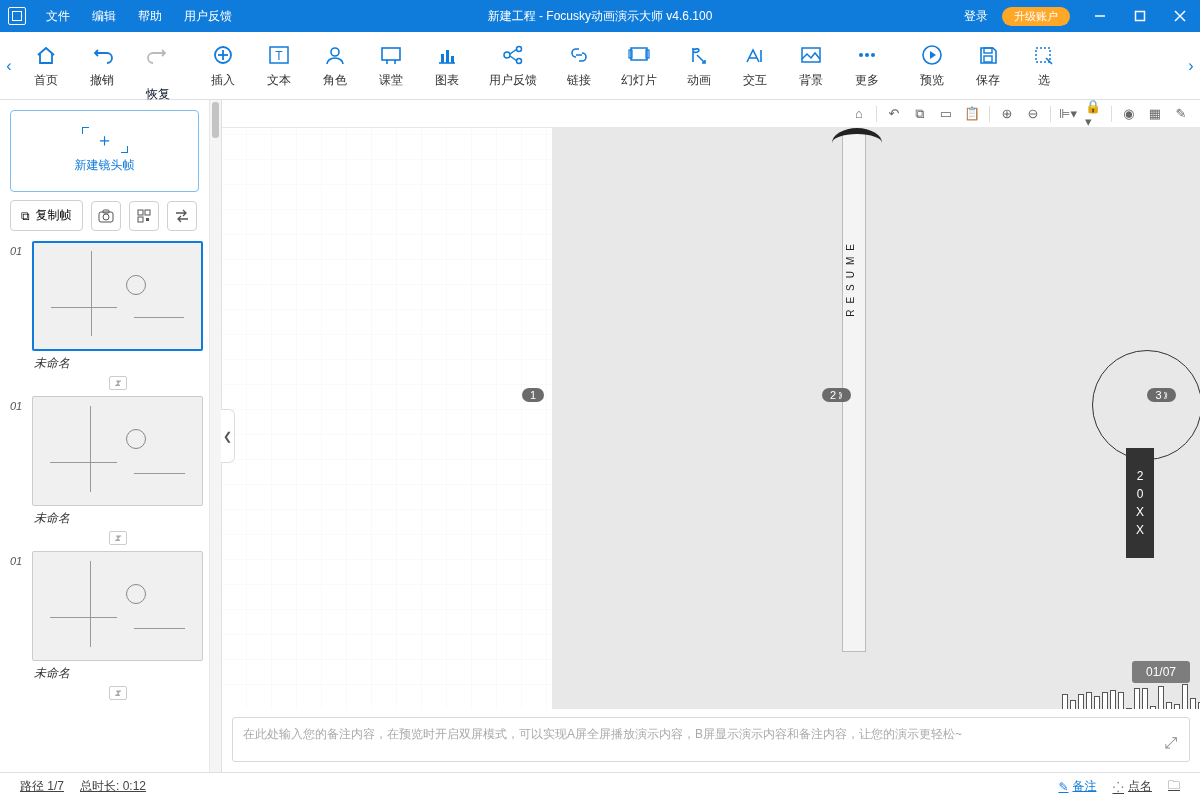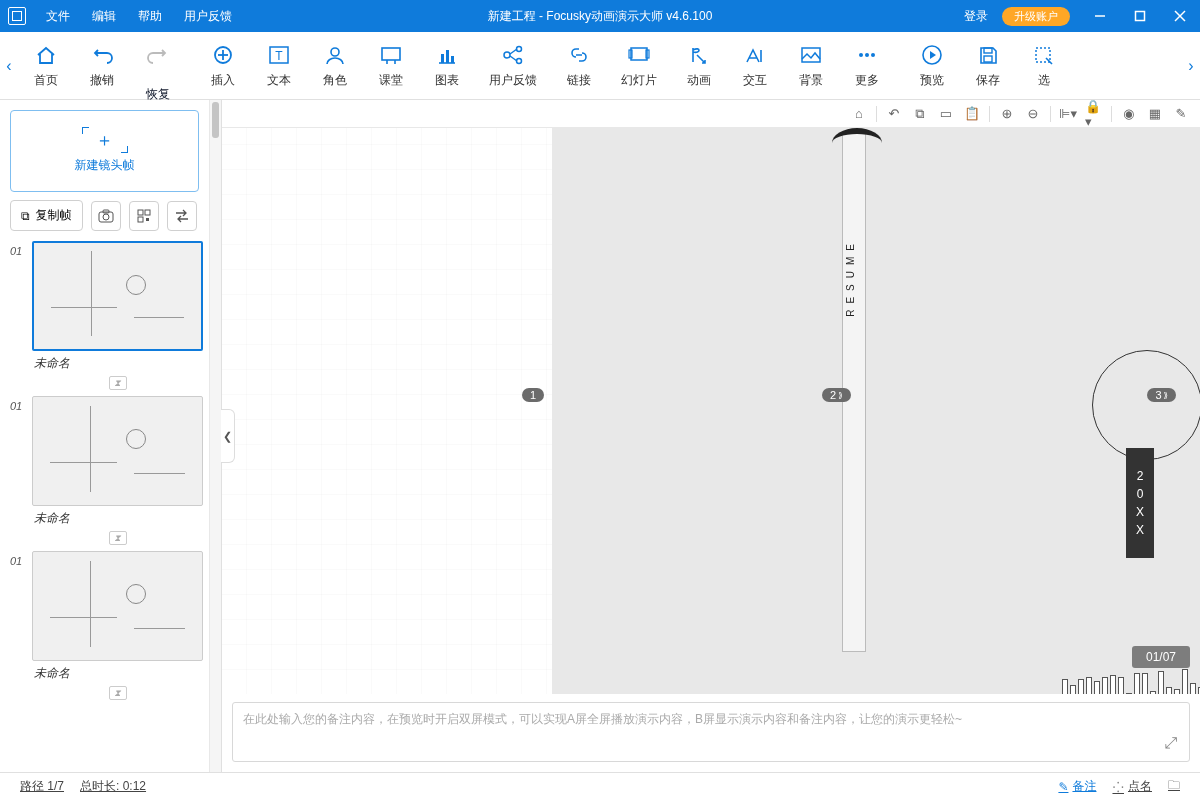--- a/index.html
+++ b/index.html
@@ -75,21 +75,21 @@
 .art-vert-bar { position: absolute; left: 290px; top: 14px; width: 24px; height: 520px; background: #f4f4f4; border: 1px solid #bbb; }
 .art-resume { position: absolute; left: 293px; top: 120px; font-size: 10px; letter-spacing: 6px; color: #222; writing-mode: vertical-rl; transform: rotate(180deg); }
 .art-cap { position: absolute; left: 280px; top: 10px; width: 50px; height: 30px; border-top: 6px solid #222; border-radius: 50% 50% 0 0; }
 .art-circle { position: absolute; left: 540px; top: 232px; width: 110px; height: 110px; border: 1.5px solid #333; border-radius: 50%; }
 .art-box { position: absolute; left: 574px; top: 330px; width: 28px; height: 110px; background: #333; color: #fff; font-size: 12px; display: flex; flex-direction: column; align-items: center; justify-content: center; gap: 4px; }
 .art-skyline { position: absolute; left: 510px; bottom: 0; right: -20px; height: 60px; }
 .skyline-bar { position: absolute; bottom: 0; width: 6px; border: 1px solid #555; border-bottom: none; background: #fff; }
 
 
 .notes-wrap { padding: 8px 10px 10px 10px; position: relative; }
-.notes-box { border: 1px solid #d8d8d8; border-radius: 3px; height: 60px; padding: 8px 40px 8px 10px; font-size: 12px; color: #aaa; background: #fff; }
+.notes-box { border: 1px solid #d8d8d8; border-radius: 3px; height: 45px; padding: 8px 40px 8px 10px; font-size: 12px; color: #aaa; background: #fff; }
 .notes-expand { position: absolute; right: 20px; bottom: 20px; width: 18px; height: 18px; color: #888; cursor: pointer; display: flex; align-items: center; justify-content: center; }
 
 
 .statusbar { height: 28px; border-top: 1px solid #e0e0e0; display: flex; align-items: center; font-size: 12px; padding: 0 12px; color: #444; }
 .statusbar .sp { flex: 1; }
 .status-item { display: flex; align-items: center; gap: 4px; padding: 0 8px; cursor: pointer; text-decoration: underline; }
 .status-item.blue { color: #0f7bdb; }
 .dot-icon { color: #888; font-size: 14px; }
 
 svg { display: block; }

